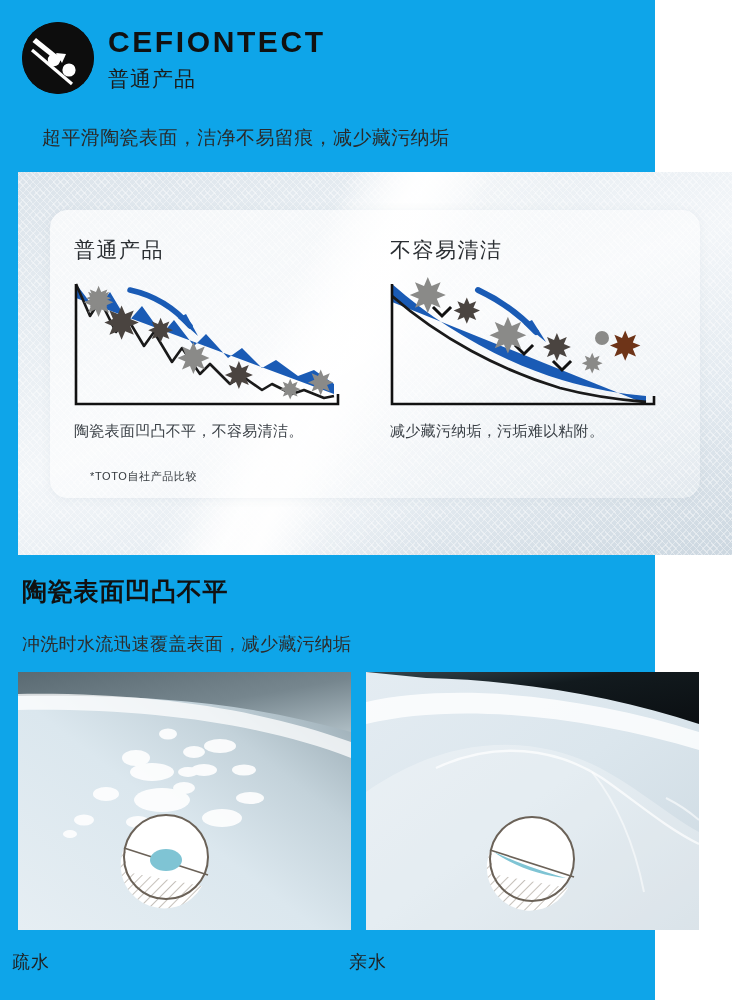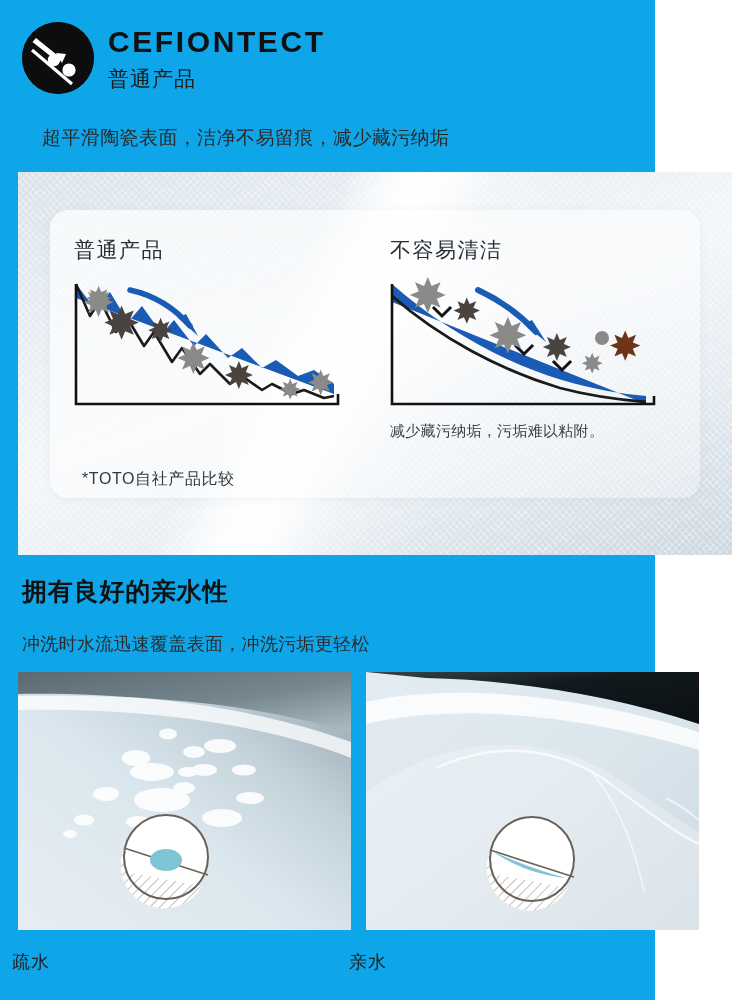--- a/index.html
+++ b/index.html
@@ -78,22 +78,22 @@
     font-size: 21px; color: #2b2f33; letter-spacing: 1.5px;
   }
   .diagram { position: absolute; top: 66px; left: 0; width: 300px; height: 138px; }
   .diagram svg { display: block; width: 300px; height: 138px; }
 
   .col-caption {
     position: absolute; top: 212px; left: 8px;
     font-size: 15px; color: #3b4147; letter-spacing: .3px;
   }
   .footnote {
-    position: absolute; left: 64px; top: 297px;
-    font-size: 16px; color: #33383d; letter-spacing: .6px;
+    position: absolute; left: 72px; top: 297px;
+    font-size: 11px; color: #33383d; letter-spacing: .6px;
   }
 
   
   .sec-head {
     position: absolute; left: 22px; top: 575px;
     font-size: 25px; font-weight: 700; color: #111; letter-spacing: .8px;
   }
   .sec-sub {
     position: absolute; left: 22px; top: 632px;
     font-size: 18px; color: #2c2c2c; letter-spacing: .3px;
@@ -179,20 +179,21 @@
               <path d="M170 92 l2.9-7 2.9 7 7-2.9 -2.9 7 7 2.9 -7 2.9 2.9 7 -7-2.9 -2.9 7 -2.9-7 -7 2.9 2.9-7 -7-2.9 7-2.9 -2.9-7z" fill="#4a4440"></path>
             </g>
             <g>
               <path d="M222 108 l2.2-5.2 2.2 5.2 5.2-2.2 -2.2 5.2 5.2 2.2 -5.2 2.2 2.2 5.2 -5.2-2.2 -2.2 5.2 -2.2-5.2 -5.2 2.2 2.2-5.2 -5.2-2.2 5.2-2.2 -2.2-5.2z" fill="#8a8a88"></path>
             </g>
             <g>
               <path d="M252 100 l2.7-6.4 2.7 6.4 6.4-2.7 -2.7 6.4 6.4 2.7 -6.4 2.7 2.7 6.4 -6.4-2.7 -2.7 6.4 -2.7-6.4 -6.4 2.7 2.7-6.4 -6.4-2.7 6.4-2.7 -2.7-6.4z" fill="#8a8a88"></path>
             </g>
           </svg>
         </div>
+        <div class="col-caption">陶瓷表面凹凸不平，不容易清洁。</div>
       </div>
 
       <div class="col col-right">
         <div class="col-title">不容易清洁</div>
         <div class="diagram">
           <svg viewBox="0 0 300 138" xmlns="http://www.w3.org/2000/svg">
 
             <path d="M10 8 C60 52 120 86 180 104 C210 113 240 118 264 120 L264 128 L10 26 Z" fill="#1a5bb5"></path>
             <path d="M10 20 C58 62 118 94 178 112 C208 120 240 124 264 126" fill="none" stroke="#1a1a1a" stroke-width="2.8"></path>
             <path d="M10 8 L10 128 L272 128 L272 120" fill="none" stroke="#111" stroke-width="2.6"></path>
@@ -229,22 +230,22 @@
             </g>
           </svg>
         </div>
         <div class="col-caption">减少藏污纳垢，污垢难以粘附。</div>
       </div>
     </div>
 
     <div class="footnote">*TOTO自社产品比较</div>
   </div>
 
-  <div class="sec-head">拥有良好的亲水性</div>
-  <div class="sec-sub">冲洗时水流迅速覆盖表面，冲洗污垢更轻松</div>
+  <div class="sec-head">陶瓷表面凹凸不平</div>
+  <div class="sec-sub">冲洗时水流迅速覆盖表面，减少藏污纳垢</div>
 
   <div class="photo photo-left">
     <svg viewBox="0 0 333 258" xmlns="http://www.w3.org/2000/svg">
       <defs>
         <linearGradient id="gL" x1="0" y1="1" x2="1" y2="0">
           <stop offset="0%" stop-color="#e6eef3"></stop>
           <stop offset="45%" stop-color="#dbe7ee"></stop>
           <stop offset="70%" stop-color="#c3d2da"></stop>
           <stop offset="100%" stop-color="#8fa1aa"></stop>
         </linearGradient>

